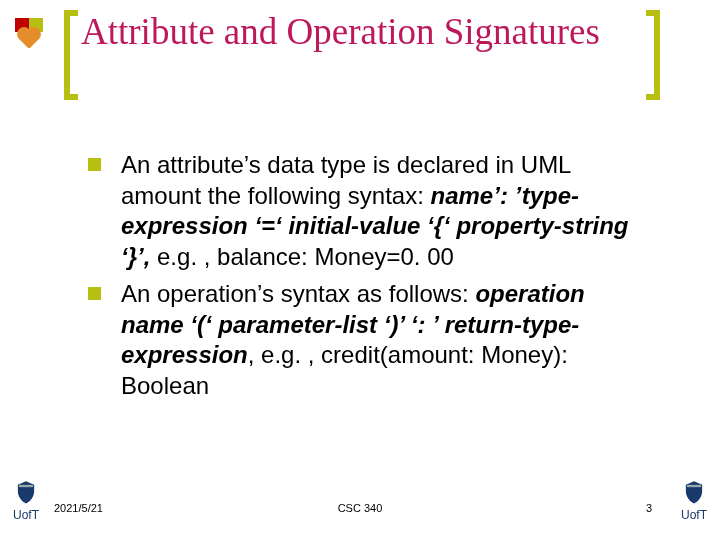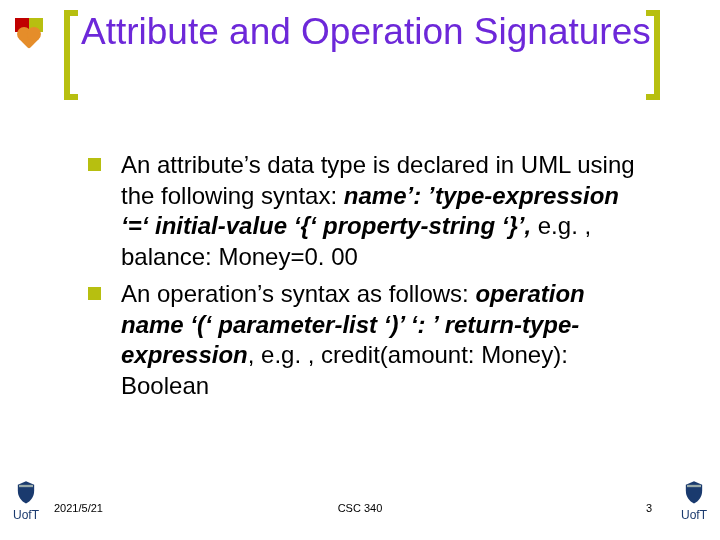--- a/index.html
+++ b/index.html
@@ -32,22 +32,23 @@
   .ornament .heart::before,
   .ornament .heart::after{
     content:""; position:absolute; width:14px; height:14px; background:#e58d2a; border-radius:50%;
   }
   .ornament .heart::before{ left:-7px; top:0; }
   .ornament .heart::after { left:0; top:-7px; }
 
   .title-text {
     font-size: 37px;
     line-height: 1.18;
-    color: #6d28d9;
+    color: #be185d;
     padding-left: 18px;
+    font-family: Liberation Serif, serif;
   }
   .bracket-left, .bracket-right {
     position: absolute;
     top: 10px;
     height: 90px;
     width: 14px;
     border-top: 6px solid #b7bf10;
     border-bottom: 6px solid #b7bf10;
   }
   .bracket-left  { left: 64px;  border-left: 6px solid #b7bf10; }
@@ -106,21 +107,21 @@
       <div class="sq-green"></div>
       <div class="heart"></div>
   </div>
   <div class="title-text">Attribute and Operation Signatures</div>
 </div>
 
 <div class="body-list">
   <div class="item">
     <div class="bullet"></div>
     <div class="item-text">
-      <span>An attribute’s data type is declared in UML using the following syntax: </span><span class="bi">name’: ’type-expression ‘=‘ initial-value ‘{‘ property-string ‘}’,</span><span> e.g. , balance: Money=0. 00</span>
+      <span>An attribute’s data type is declared in UML amount the following syntax: </span><span class="bi">name’: ’type-expression ‘=‘ initial-value ‘{‘ property-string ‘}’,</span><span> e.g. , balance: Money=0. 00</span>
     </div>
   </div>
   <div class="item">
     <div class="bullet"></div>
     <div class="item-text">
       <span>An operation’s syntax as follows: </span><span class="bi">operation name ‘(‘ parameter-list ‘)’ ‘: ’ return-type-expression</span><span>, e.g. , credit(amount: Money): Boolean</span>
     </div>
   </div>
 </div>
 

